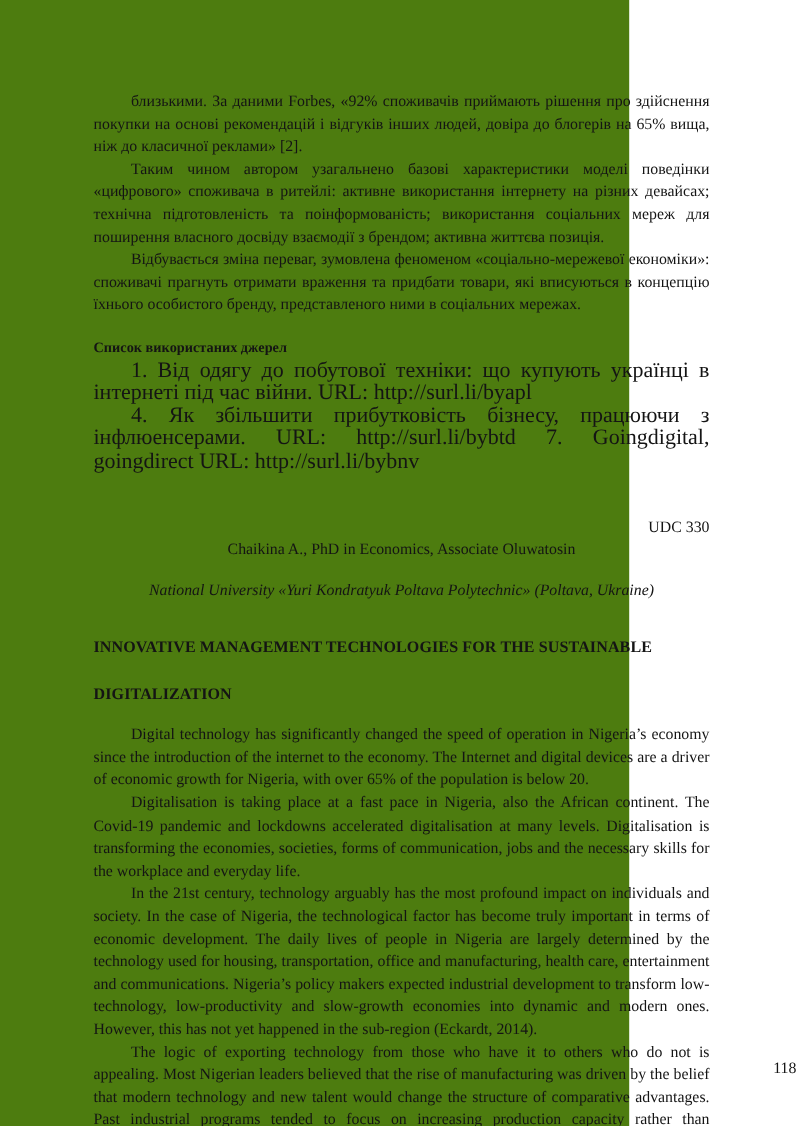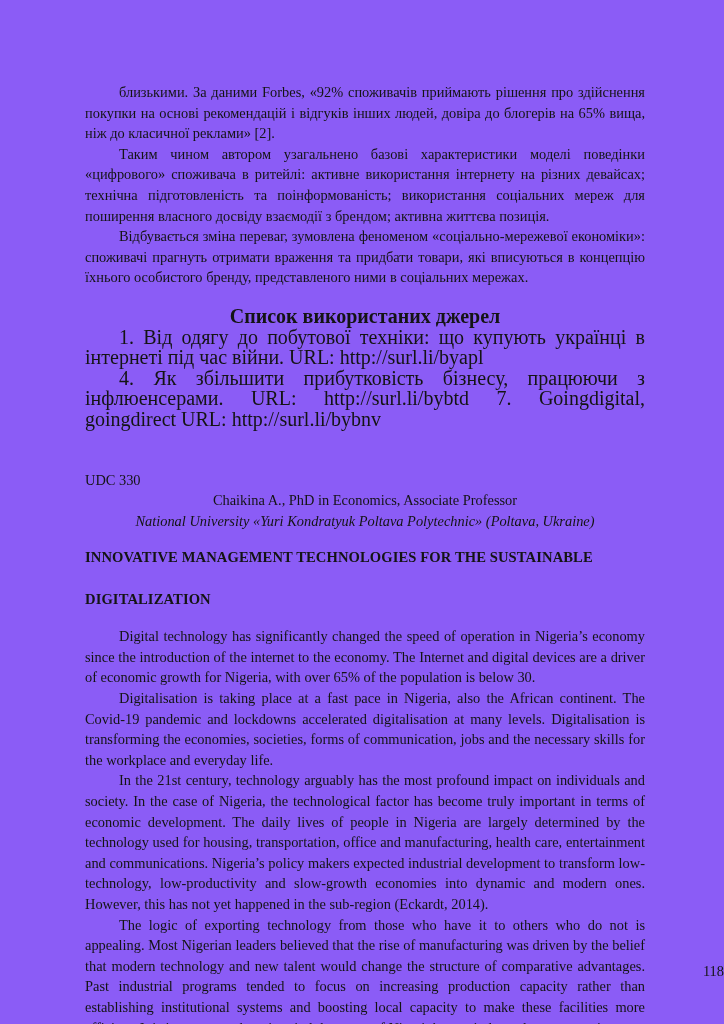--- a/index.html
+++ b/index.html
@@ -12,23 +12,23 @@
     height: 1024px;
     position: relative;
     font-family: "Liberation Serif", "DejaVu Serif", serif;
     color: #141414;
     overflow: hidden;
   }
   .page {
     position: absolute;
     left: 0;
     top: 0;
-    width: 724px;
+    width: 572px;
     height: 1024px;
-    background: #8b5cf6;
+    background: #4d7c0f;
   }
   .content {
     position: absolute;
     left: 85px;
     top: 82px;
     width: 560px;
   }
   p.body {
     margin: 0;
     font-size: 14.4px;
@@ -36,49 +36,49 @@
     text-align: justify;
     text-indent: 34px;
     -webkit-hyphens: none;
     hyphens: none;
   }
   .gap-refs-head {
     height: 18px;
   }
   h2.refs-head {
     margin: 0;
-    font-size: 20px;
+    font-size: 13px;
     line-height: 20.6px;
     font-weight: bold;
-    text-align: center;
+    text-align: left;
   }
   p.ref {
     margin: 0;
     font-size: 20px;
     line-height: 20.6px;
     text-align: justify;
     text-indent: 34px;
   }
   .block-gap-large {
     height: 40px;
   }
   .udc {
     margin: 0;
     font-size: 14.4px;
     line-height: 20.6px;
-    text-align: left;
+    text-align: right;
   }
   .authors {
     margin: 0;
     font-size: 14.4px;
     line-height: 20.6px;
     text-align: center;
   }
   .affiliation {
-    margin: 0;
+    margin: 16px;
     font-size: 14.4px;
     line-height: 20.6px;
     text-align: center;
     font-style: italic;
   }
   .gap-title {
     height: 16px;
   }
   h1.paper-title {
     margin: 0;
@@ -114,34 +114,34 @@
     <div class="gap-refs-head"></div>
 
     <h2 class="refs-head">Список використаних джерел</h2>
 
     <p class="ref">1. Від одягу до побутової техніки: що купують українці в інтернеті під час війни. URL: http://surl.li/byapl</p>
     <p class="ref">4. Як збільшити прибутковість бізнесу, працюючи з інфлюенсерами. URL: http://surl.li/bybtd 7. Goingdigital, goingdirect URL: http://surl.li/bybnv</p>
 
     <div class="block-gap-large"></div>
 
     <p class="udc">UDC 330</p>
-    <p class="authors">Chaikina A., PhD in Economics, Associate Professor</p>
+    <p class="authors">Chaikina A., PhD in Economics, Associate Oluwatosin</p>
     <p class="affiliation">National University «Yuri Kondratyuk Poltava Polytechnic» (Poltava, Ukraine)</p>
 
     <div class="gap-title"></div>
 
     <h1 class="paper-title">
       <span>INNOVATIVE MANAGEMENT TECHNOLOGIES FOR THE SUSTAINABLE</span><br>
       <br>
       <span>DIGITALIZATION</span>
     </h1>
 
     <div class="gap-after-title"></div>
 
-    <p class="body">Digital technology has significantly changed the speed of operation in Nigeria’s economy since the introduction of the internet to the economy. The Internet and digital devices are a driver of economic growth for Nigeria, with over 65% of the population is below 30.</p>
+    <p class="body">Digital technology has significantly changed the speed of operation in Nigeria’s economy since the introduction of the internet to the economy. The Internet and digital devices are a driver of economic growth for Nigeria, with over 65% of the population is below 20.</p>
     <p class="body">Digitalisation is taking place at a fast pace in Nigeria, also the African continent. The Covid-19 pandemic and lockdowns accelerated digitalisation at many levels. Digitalisation is transforming the economies, societies, forms of communication, jobs and the necessary skills for the workplace and everyday life.</p>
     <p class="body">In the 21st century, technology arguably has the most profound impact on individuals and society. In the case of Nigeria, the technological factor has become truly important in terms of economic development. The daily lives of people in Nigeria are largely determined by the technology used for housing, transportation, office and manufacturing, health care, entertainment and communications. Nigeria’s policy makers expected industrial development to transform low-technology, low-productivity and slow-growth economies into dynamic and modern ones. However, this has not yet happened in the sub-region (Eckardt, 2014).</p>
     <p class="body">The logic of exporting technology from those who have it to others who do not is appealing. Most Nigerian leaders believed that the rise of manufacturing was driven by the belief that modern technology and new talent would change the structure of comparative advantages. Past industrial programs tended to focus on increasing production capacity rather than establishing institutional systems and boosting local capacity to make these facilities more efficient. It is important to bear in mind that most of Nigeria’s post-independence enterprises</p>
 
   </div>
 
   <div class="page-number">118</div>
 </div>
 
 </body></html>

